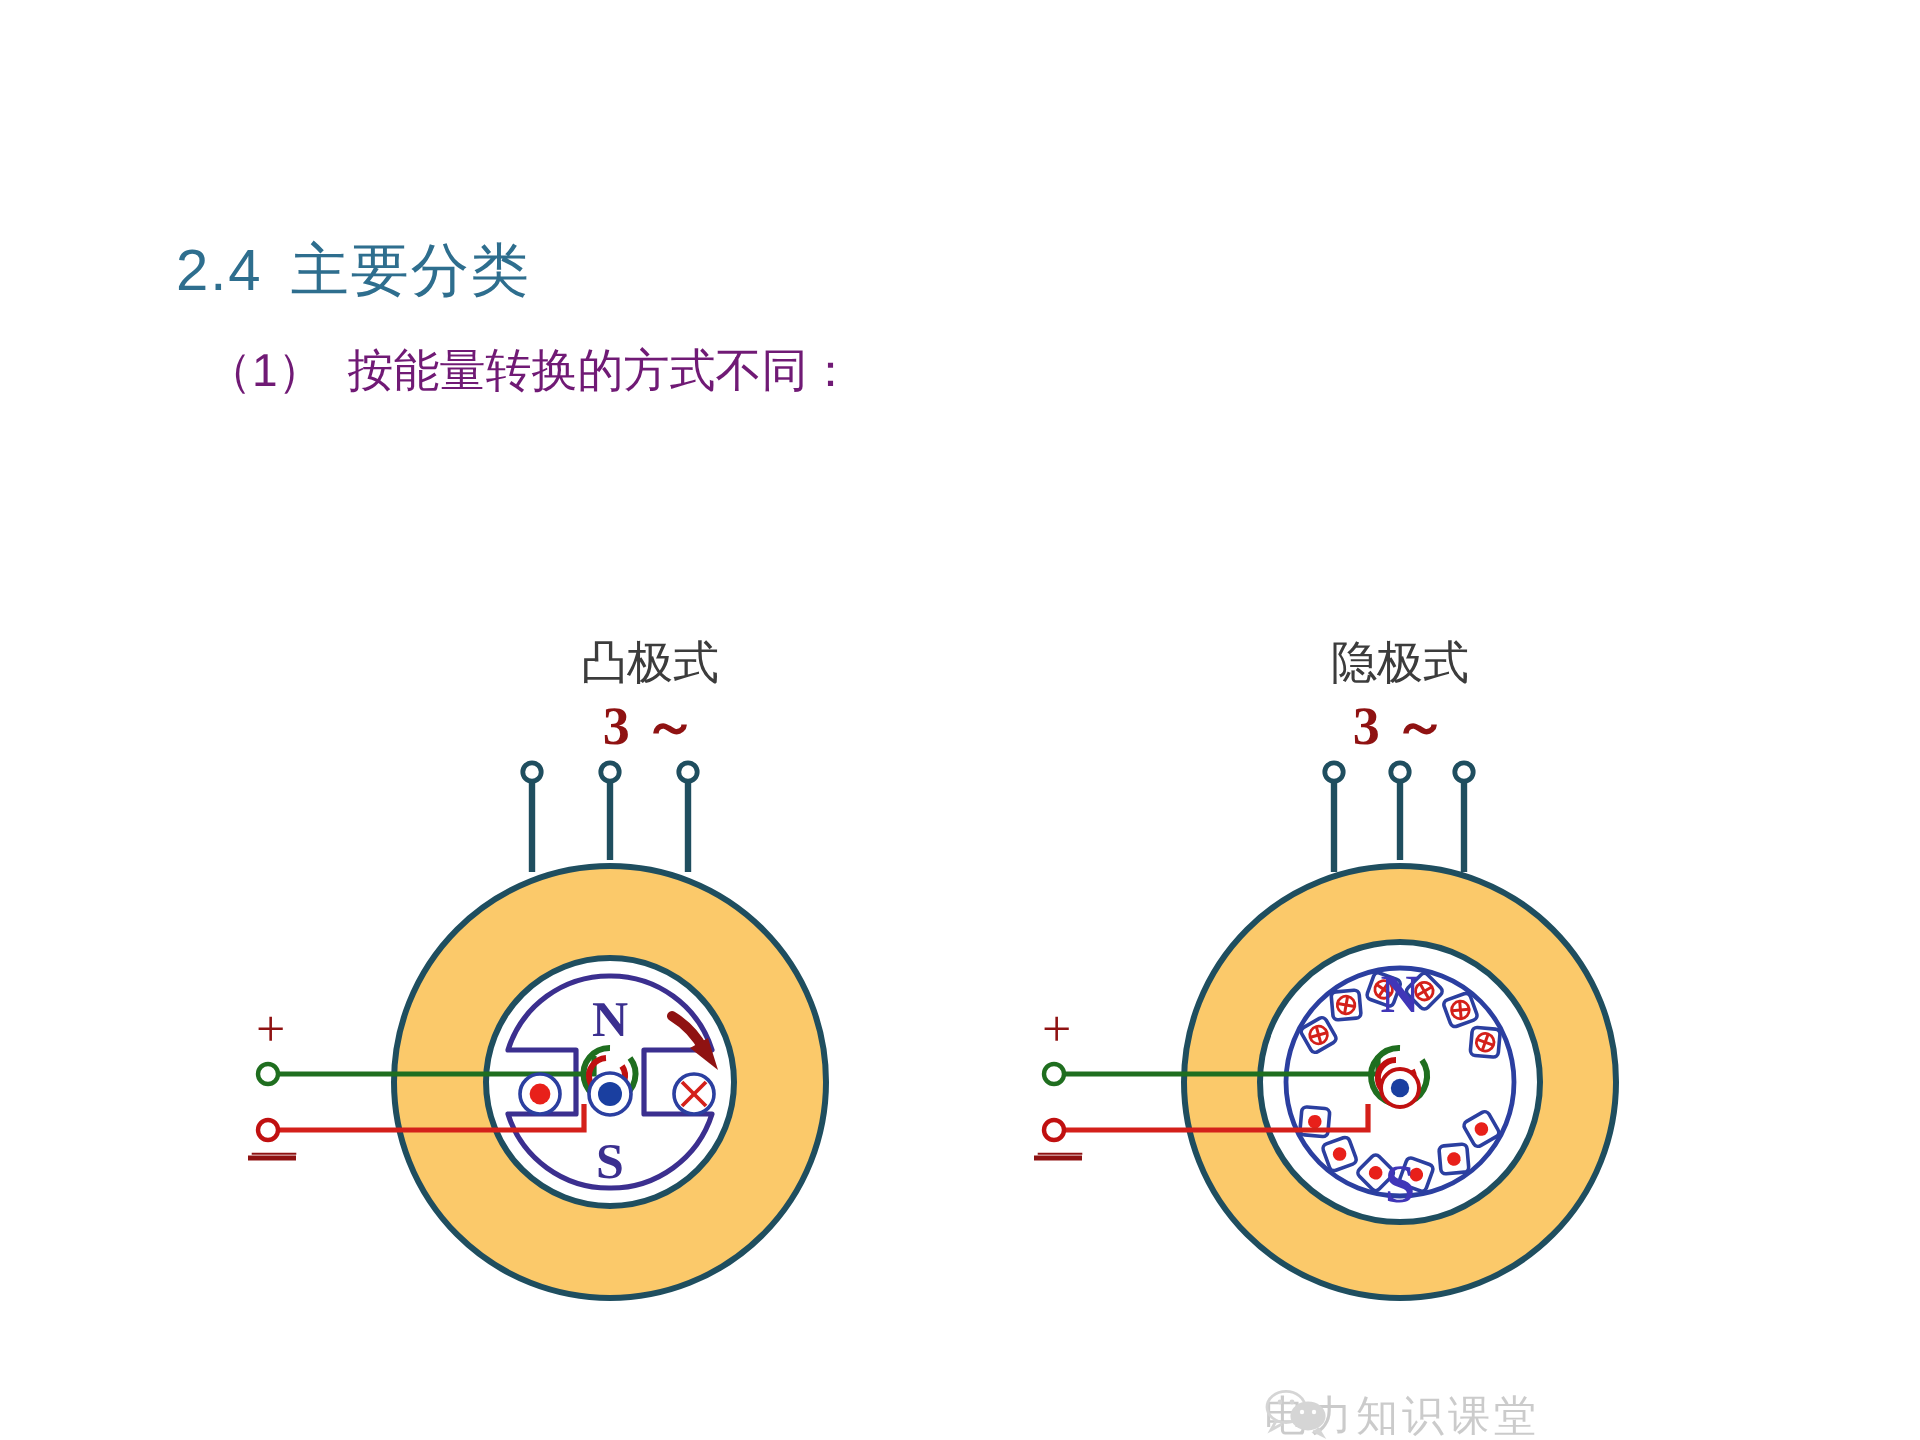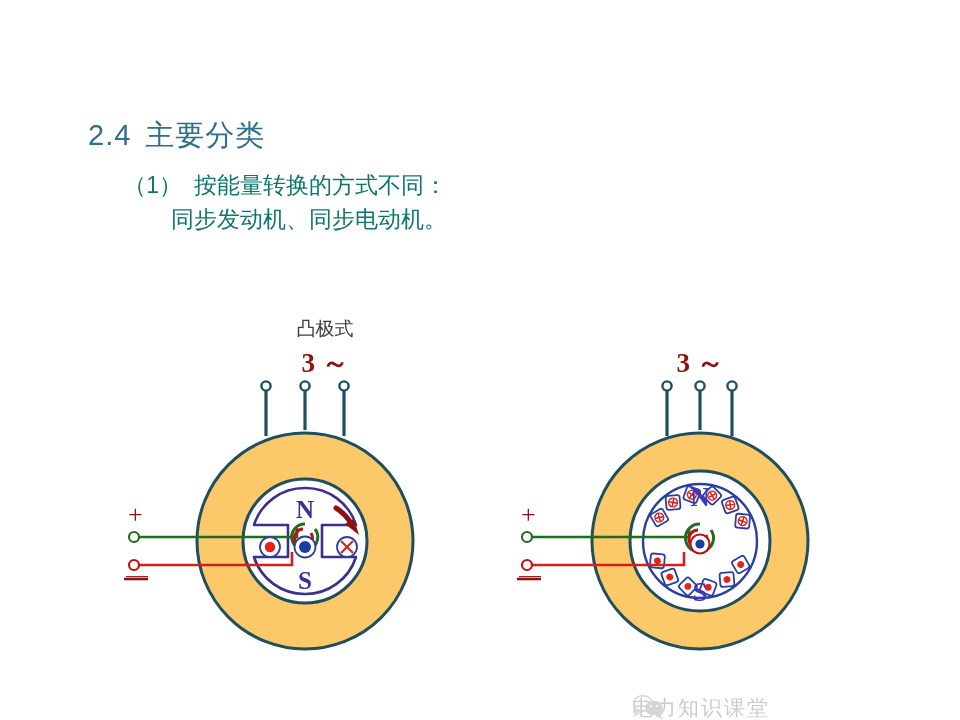--- a/index.html
+++ b/index.html
@@ -33,32 +33,31 @@
     white-space: nowrap;
     font-family: "Liberation Sans", sans-serif;
   }
   .section-title .num { margin-right: 14px; }
   .bullets {
     position: absolute;
     left: 103px;
     top: 152px;
     font-size: 23px;
     line-height: 34px;
-    color: #0f766e;
-    white-space: nowrap;
-    text-align: right;
+    color: #701a75;
+    white-space: nowrap;
   }
   .bullet-row { display: block; }
   .bullet-marker { display: inline-block; }
   .bullet-text { display: inline-block; margin-left: 12px; }
   .bullet-cont { display: block; margin-left: 68px; }
 
   .diagram-label {
     position: absolute;
-    font-size: 19px;
+    font-size: 23px;
     color: #3c3c3c;
     text-align: center;
     white-space: nowrap;
   }
   .phase-label {
     position: absolute;
     font-size: 27px;
     font-weight: bold;
     color: #8f1212;
     font-family: "Liberation Serif", serif;
@@ -96,26 +95,26 @@
 <div class="slide">
 
   <div class="section-title">
     <span class="num">2.4</span><span>主要分类</span>
   </div>
 
   <div class="bullets">
     <div class="bullet-row">
       <span class="bullet-marker">（1）</span><span class="bullet-text">按能量转换的方式不同：</span>
     </div>
-    <div class="bullet-cont">同步发动机、同步电动机。</div>
   </div>
 
   <div class="diagram-label" style="left:215px; top:300px; width:220px;">凸极式</div>
   <div class="phase-label" style="left:215px; top:329px; width:220px;">3 ～</div>
 
+  <div class="diagram-label" style="left:590px; top:300px; width:220px;">隐极式</div>
   <div class="phase-label" style="left:590px; top:329px; width:220px;">3 ～</div>
 
   <div class="polarity" style="left:128px; top:484px;">+</div>
   <div class="polarity" style="left:126px; top:546px; font-size:22px;">—</div>
 
   <div class="polarity" style="left:521px; top:484px;">+</div>
   <div class="polarity" style="left:519px; top:546px; font-size:22px;">—</div>
 
   <svg width="960" height="720">
 

